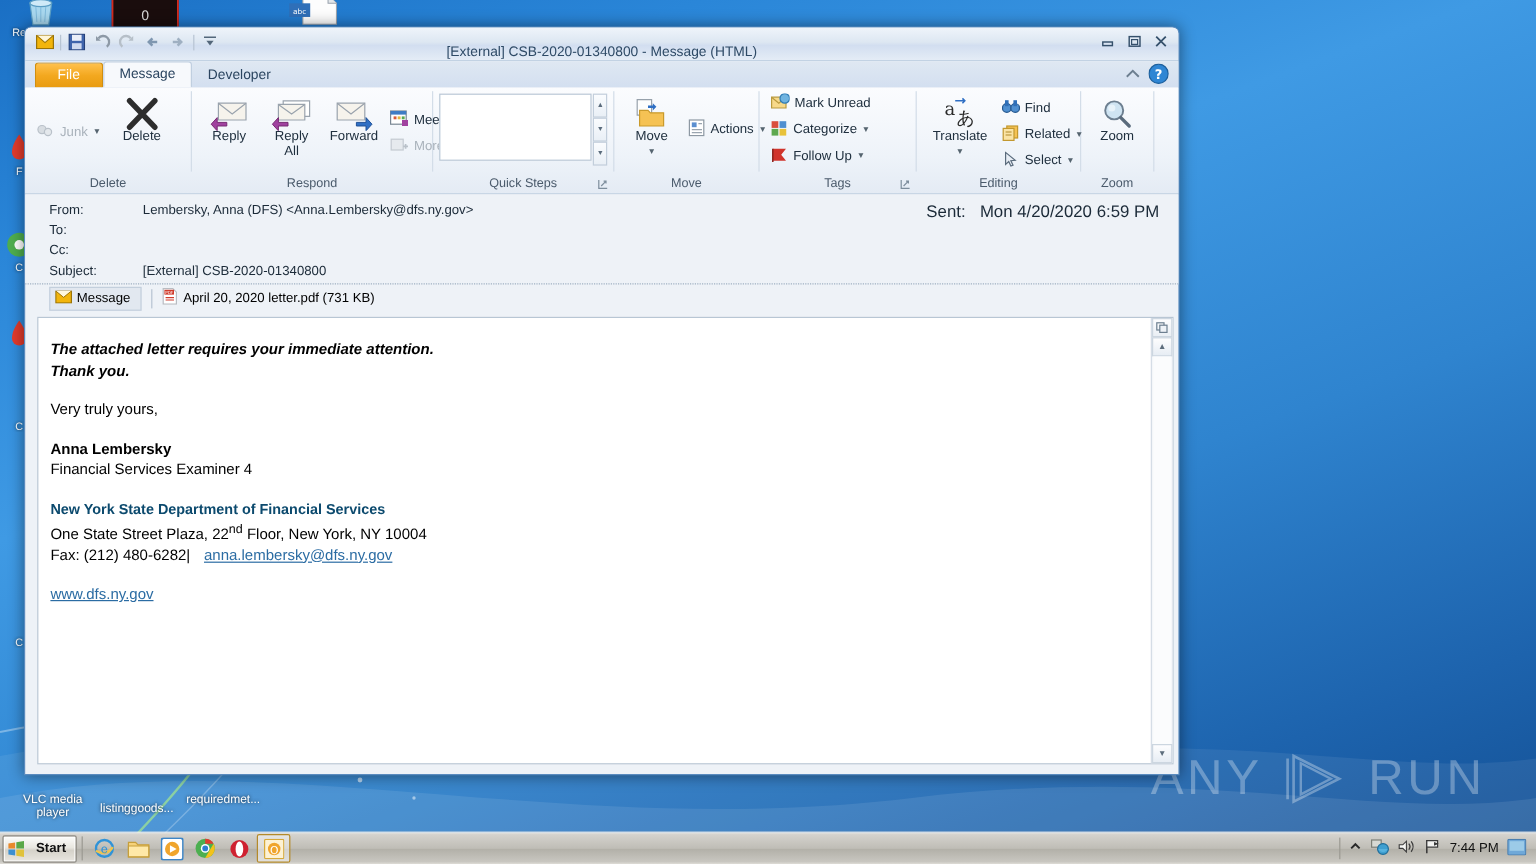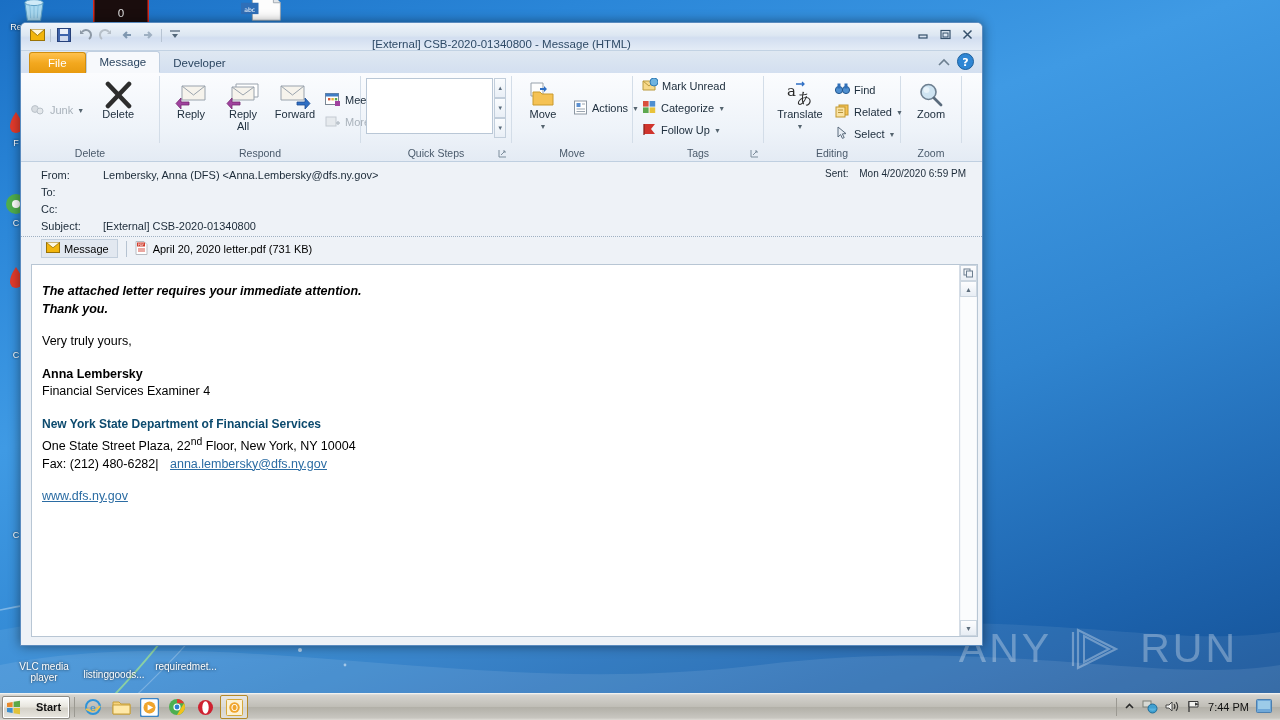--- a/index.html
+++ b/index.html
@@ -54,21 +54,21 @@
 
   
   .taskbar {
     position:absolute; left:0; bottom:0; width:1280px; height:26px;
     background: linear-gradient(180deg,#e3e3e0 0%, #d4d2cd 6%, #bfbdb6 50%, #b2b0a8 52%, #c8c6c0 92%, #dedcd6 100%);
     border-top:1px solid #f2f1ee;
     display:flex; align-items:center;
   }
   .start-btn {
     margin-left:2px; height:21px; display:flex; align-items:center;
-    padding:0 8px 0 3px; gap:15px;
+    padding:0 8px 0 3px; gap:9px;
     background: linear-gradient(180deg,#fdfdfb,#e8e6df 45%,#d5d2c9 55%,#e9e7e0);
     border:1px solid #8e8b84; border-radius:2px;
     font-size:11px; font-weight:bold; color:#111;
     box-shadow: inset 0 0 0 1px #fff;
   }
   .start-orb { width:15px; height:15px; }
   .tb-sep { width:1px; height:20px; background:#9b9992; margin:0 4px; }
   .tb-item {
     width:26px; height:22px; margin:0 1px; display:flex;
     align-items:center; justify-content:center; border-radius:2px;
@@ -168,24 +168,24 @@
     font-size:6px; display:flex; align-items:center; justify-content:center; color:#5a6b7c;
   }
   .dialog-launch { position:absolute; right:4px; bottom:1px; font-size:8px; color:#6a7b8c; }
 
   
   .hdr {
     background:#eef2f7; padding:6px 0 0 0; position:relative;
     border-bottom:1px dotted #9fb0c2;
   }
   .hrow { display:flex; font-size:11px; color:#1b2a38; line-height:15px; padding:0 0 2px 20px; }
-  .hlab { width:62px; color:#1b2a38; }
+  .hlab { width:78px; color:#1b2a38; }
   .hval { flex:1; }
   .sent {
-    position:absolute; right:16px; top:6px; font-size:10px; color:#1b2a38;
+    position:absolute; right:16px; top:6px; font-size:14px; color:#1b2a38;
   }
   .sent .slab { margin-right:8px; }
   .attbar {
     display:flex; align-items:center; height:23px; font-size:11px;
     padding-left:20px; gap:0;
   }
   .msgtab {
     display:flex; align-items:center; gap:4px; padding:2px 8px 2px 4px;
     background:#e2e8f0; border:1px solid #c3cfdc;
   }

